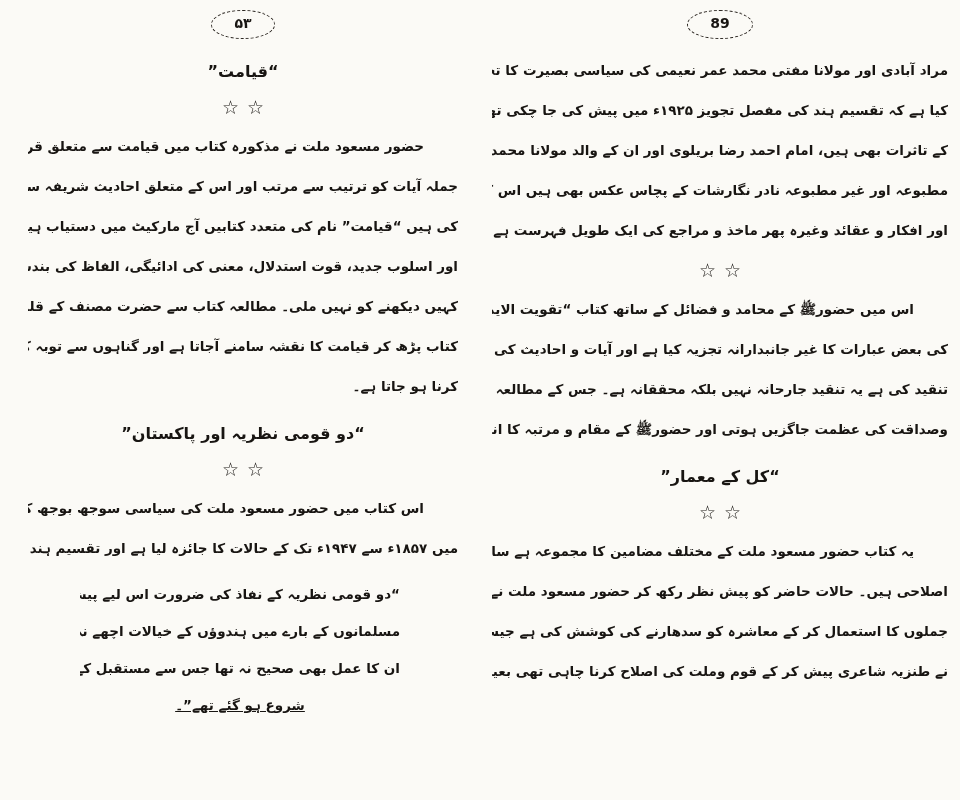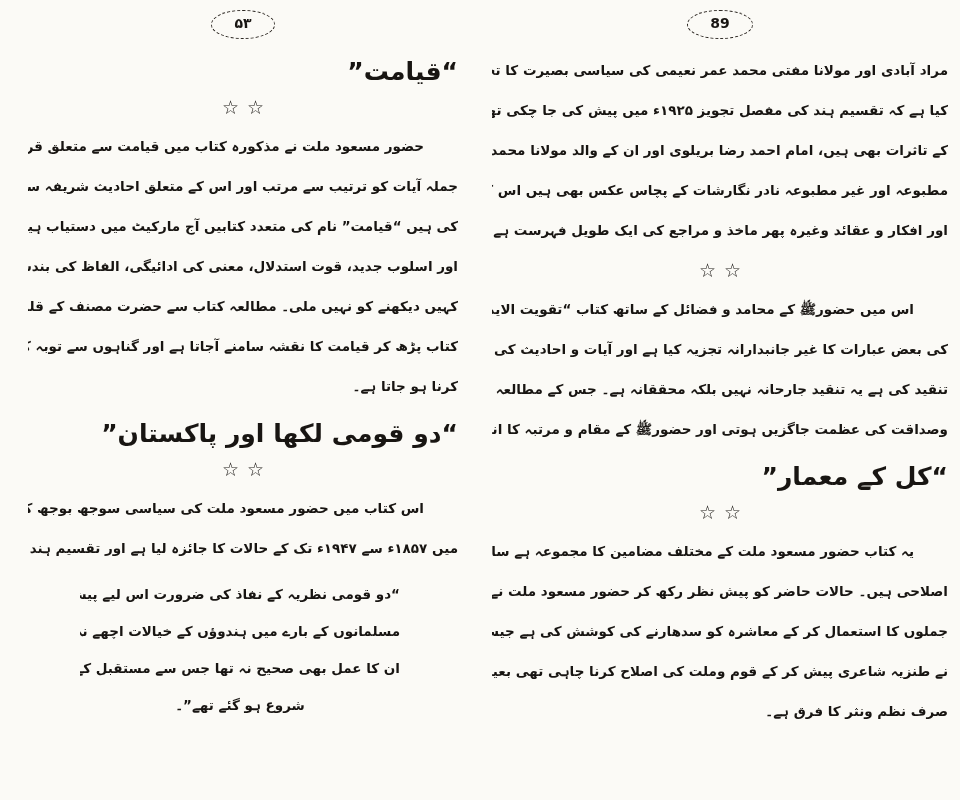--- a/index.html
+++ b/index.html
@@ -19,43 +19,43 @@
     display:inline-block;
     border:1.5px dashed #2b2username2621;
     border:1.5px dashed #2b2621;
     border-radius:50%;
     padding:3px 22px 4px 22px;
     font-size:14px; font-weight:bold;
     line-height:1.4;
   }
 
   .heading {
-    font-weight:bold;
-    font-size:25px; line-height:30px;
+    text-align:center; font-weight:bold;
+    font-size:16px; line-height:30px;
     margin-top:13px;
   }
   .stars {
     text-align:center; font-size:19px; line-height:30px;
     letter-spacing:8px; margin-top:5px;
     padding-left:8px; 
     font-weight:bold;
   }
 
   .para { margin-top:4px; font-weight:bold; font-size:13.5px; }
   .line {
     height:40px; line-height:40px;
     text-align:justify; text-align-last:justify;
     white-space:nowrap; overflow:hidden;
   }
   .line.first { text-align-last:right; padding-right:34px; }
   .line.last  { text-align-last:right; }
 
   .quote { margin:8px 58px 0 52px; font-weight:bold; font-size:13.5px; }
   .quote .line { height:37px; line-height:37px; }
-  .quote .line.center { text-align-last:center; padding-right:0; }
+  .quote .line.center { text-align-last:center; padding-right:0;text-decoration:underline; }
 
   .sect { margin:0; }
 </style>
 </head>
 <body>
 
 <div class="spread">
 
   <div class="page page-right">
     <div class="pagenum-row">
@@ -81,21 +81,20 @@
     </div>
 
     <div class="sect">
       <div class="heading">“کل کے معمار”</div>
       <div class="stars">☆☆</div>
       <div class="para">
         <div class="line first">یہ کتاب حضور مسعود ملت کے مختلف مضامین کا مجموعہ ہے سارے مضامین</div>
         <div class="line">اصلاحی ہیں۔ حالات حاضر کو پیش نظر رکھ کر حضور مسعود ملت نے برجستہ اور چست</div>
         <div class="line">جملوں کا استعمال کر کے معاشرہ کو سدھارنے کی کوشش کی ہے جیسا کہ اکبر الہ آبادی</div>
         <div class="line">نے طنزیہ شاعری پیش کر کے قوم وملت کی اصلاح کرنا چاہی تھی بعینہ وہی روش ہے</div>
-        <div class="line last">صرف نظم ونثر کا فرق ہے۔</div>
       </div>
     </div>
   </div>
 
   <div class="page page-left">
     <div class="pagenum-row">
       <span class="pagenum">۵۳</span>
     </div>
 
     <div class="sect">
@@ -106,21 +105,21 @@
         <div class="line">جملہ آیات کو ترتیب سے مرتب اور اس کے متعلق احادیث شریفہ سے پیشن گوئیاں بھی</div>
         <div class="line">کی ہیں “قیامت” نام کی متعدد کتابیں آج مارکیٹ میں دستیاب ہیں لیکن جو طرز بیان</div>
         <div class="line">اور اسلوب جدید، قوت استدلال، معنی کی ادائیگی، الفاظ کی بندش اس کتاب میں ہے</div>
         <div class="line">کہیں دیکھنے کو نہیں ملی۔ مطالعہ کتاب سے حضرت مصنف کے قلبی درد کا پتہ چلتا ہے</div>
         <div class="line">کتاب پڑھ کر قیامت کا نقشہ سامنے آجاتا ہے اور گناہوں سے توبہ کے لیے انسان</div>
         <div class="line last">کرنا ہو جاتا ہے۔</div>
       </div>
     </div>
 
     <div class="sect">
-      <div class="heading">“دو قومی لکھا اور پاکستان”</div>
+      <div class="heading">“دو قومی نظریہ اور پاکستان”</div>
       <div class="stars">☆☆</div>
       <div class="para">
         <div class="line first">اس کتاب میں حضور مسعود ملت کی سیاسی سوجھ بوجھ کا رنگ جھلکتا ہے، جس</div>
         <div class="line">میں ۱۸۵۷ء سے ۱۹۴۷ء تک کے حالات کا جائزہ لیا ہے اور تقسیم ہند کے اغراض</div>
       </div>
       <div class="quote">
         <div class="line">“دو قومی نظریہ کے نفاذ کی ضرورت اس لیے پیش آئی کہ</div>
         <div class="line">مسلمانوں کے بارے میں ہندوؤں کے خیالات اچھے نہ تھے اور</div>
         <div class="line">ان کا عمل بھی صحیح نہ تھا جس سے مستقبل کے خطرات پیدا ہونا</div>
         <div class="line center">شروع ہو گئے تھے”۔</div>

